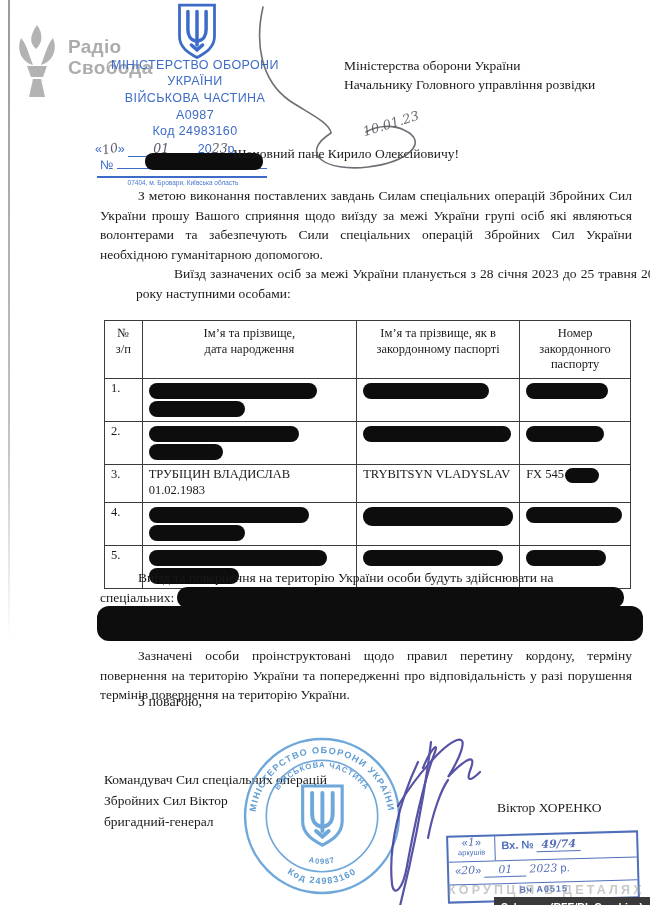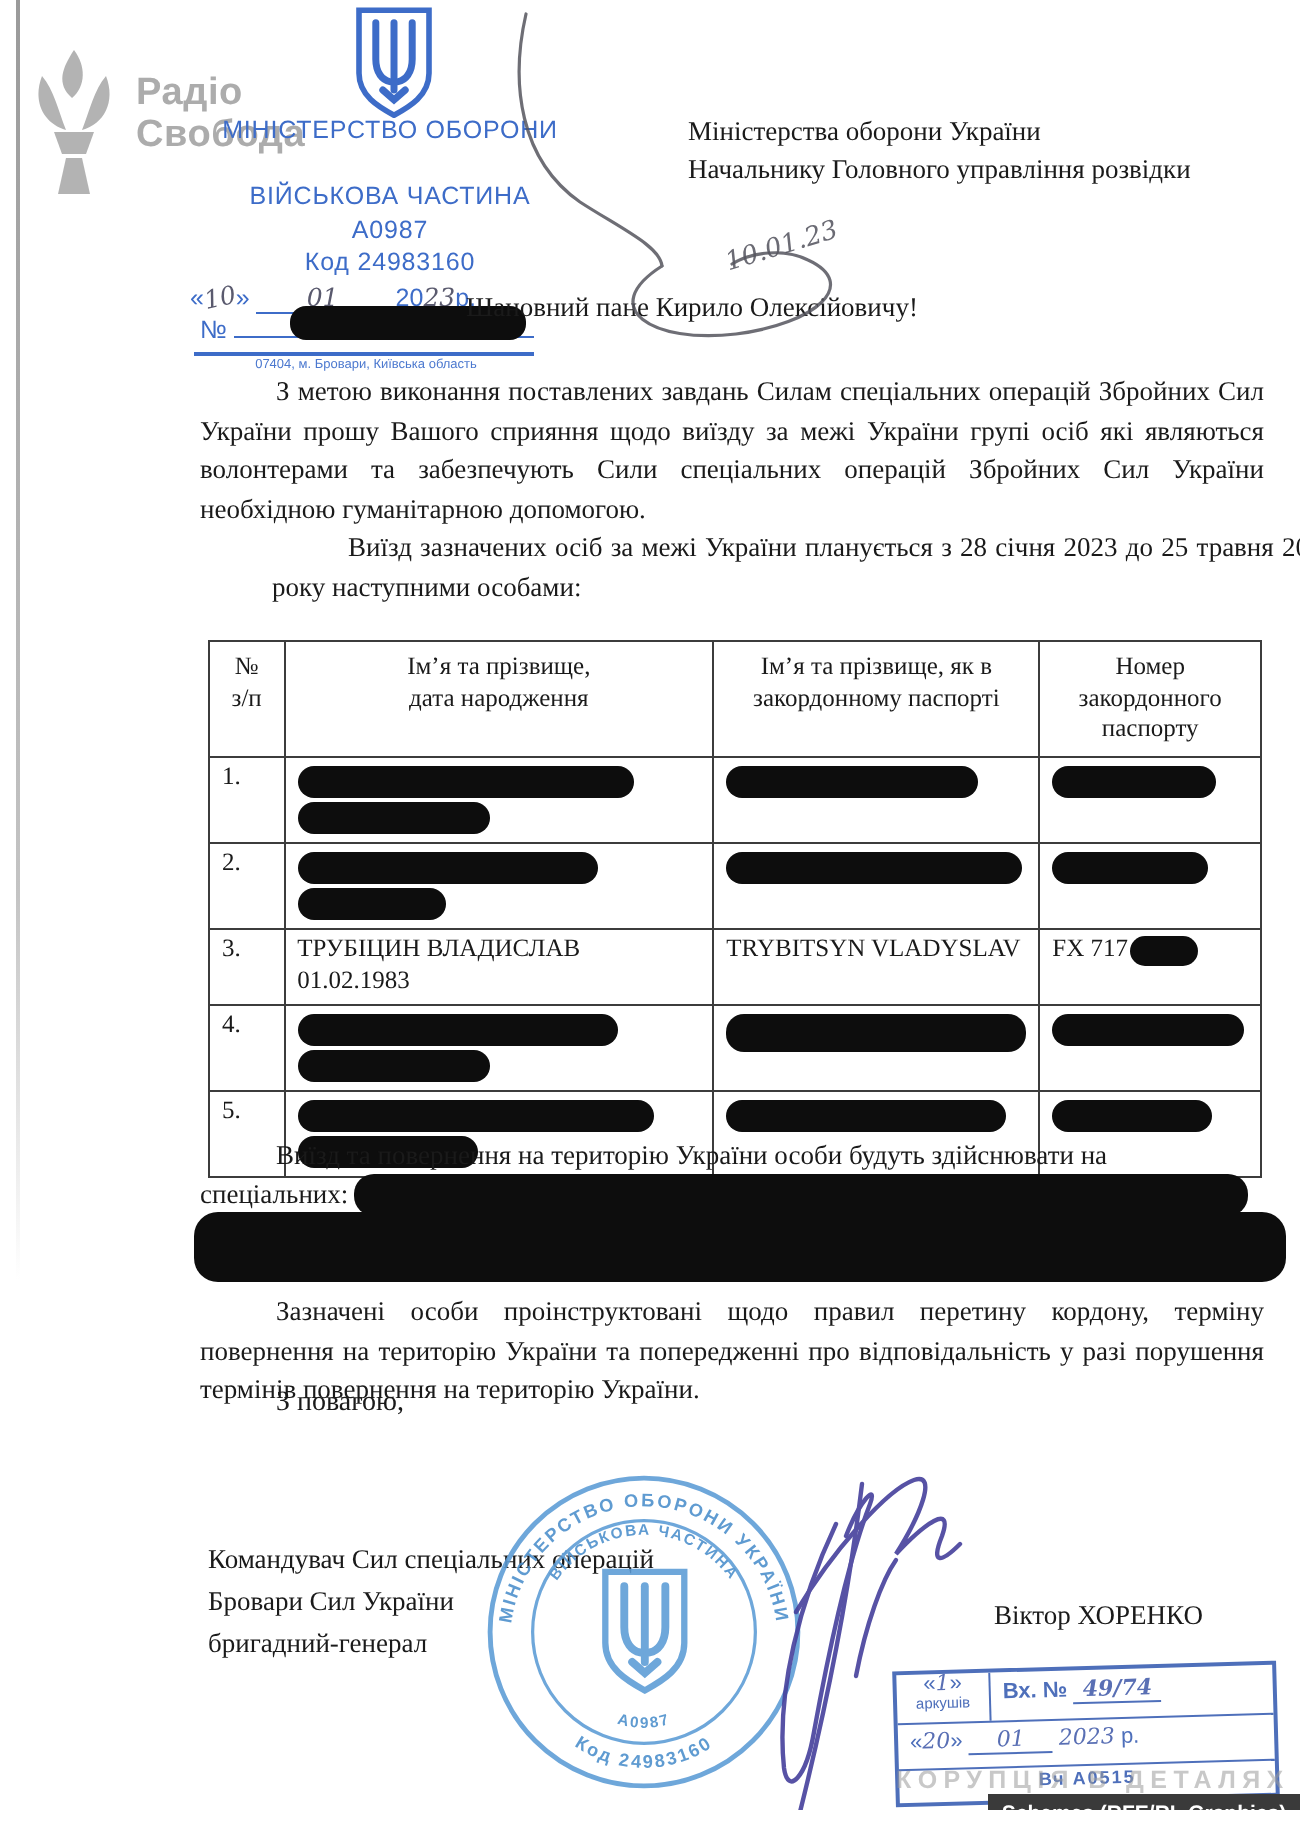--- a/index.html
+++ b/index.html
@@ -115,20 +115,21 @@
             <path d="M43,12 V38 C43,48 38,53 33,54"></path>
             <path d="M22,60 L30,67 L38,60"></path>
           </g>
         </g>
       </defs>
       <use href="#tryzub" style="color:#3d6cc8"></use>
     </svg>
   </div>
 
   <div class="abs lh lh-line" style="top:57px;">МІНІСТЕРСТВО ОБОРОНИ</div>
+  <div class="abs lh lh-line" style="top:73px;">УКРАЇНИ</div>
   <div class="abs lh lh-line" style="top:90px;">ВІЙСЬКОВА ЧАСТИНА</div>
   <div class="abs lh lh-line" style="top:107px;">А0987</div>
   <div class="abs lh lh-line" style="top:123px;">Код 24983160</div>
 
   <div class="abs lh-date">
     <span>«</span><span class="hand" style="display:inline-block;transform:rotate(-12deg);">10</span><span>»</span>
     <span class="fill-line" style="width:66px;"><span class="hand">01</span></span>
     <span>20</span><span class="hand">23</span><span>р.</span>
   </div>
 
@@ -205,21 +206,21 @@
           </td>
     </tr>
     <tr>
       <td class="r">3.</td>
       <td class="r">
         <div>ТРУБІЦИН ВЛАДИСЛАВ</div>
             <div>01.02.1983</div>
       </td>
       <td class="r">TRYBITSYN VLADYSLAV</td>
       <td class="r">
-        <span>FX 717</span><span class="redact" style="display:inline-block;width:34px;height:15px;vertical-align:middle;margin-left:1px;"></span>
+        <span>FX 545</span><span class="redact" style="display:inline-block;width:34px;height:15px;vertical-align:middle;margin-left:1px;"></span>
       </td>
     </tr>
     <tr>
       <td class="r">4.</td>
       <td class="r">
         <div class="rbar" style="width:160px"></div>
         <div class="rbar" style="width:96px"></div>
       </td>
       <td class="r">
             <div class="rbar" style="width:150px;height:19px"></div>
@@ -248,21 +249,21 @@
   <div class="abs p3l2">
     <span>спеціальних:</span><span class="bar-inline"></span>
   </div>
   <div class="abs p3block"></div>
 
   <div class="abs para p4">Зазначені особи проінструктовані щодо правил перетину кордону, терміну повернення на територію України та попередженні про відповідальність у разі порушення термінів повернення на територію України.</div>
 
   <div class="abs closing">З повагою,</div>
   <div class="abs sig-title">
     <div>Командувач Сил спеціальних операцій</div>
-    <div>Бровари Сил України</div>
+    <div>Збройних Сил Віктор</div>
     <div>бригадний-генерал</div>
   </div>
   <div class="abs sig-name">Віктор ХОРЕНКО</div>
 
   <div class="abs round-stamp">
     <svg width="162" height="162" viewBox="0 0 160 160" xmlns="http://www.w3.org/2000/svg">
       <defs>
         <path id="arcTop" d="M 14,84 A 66,66 0 0 1 146,84"></path>
         <path id="arcTopIn" d="M 28,84 A 52,52 0 0 1 132,84"></path>
         <path id="arcBot" d="M 21,98 A 60,60 0 0 0 139,98"></path>

